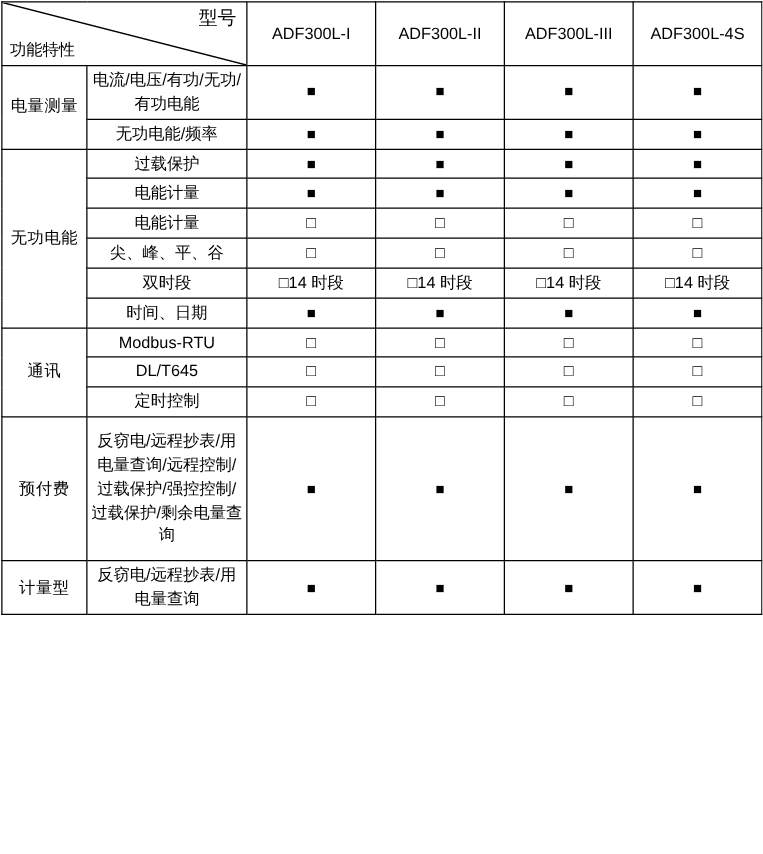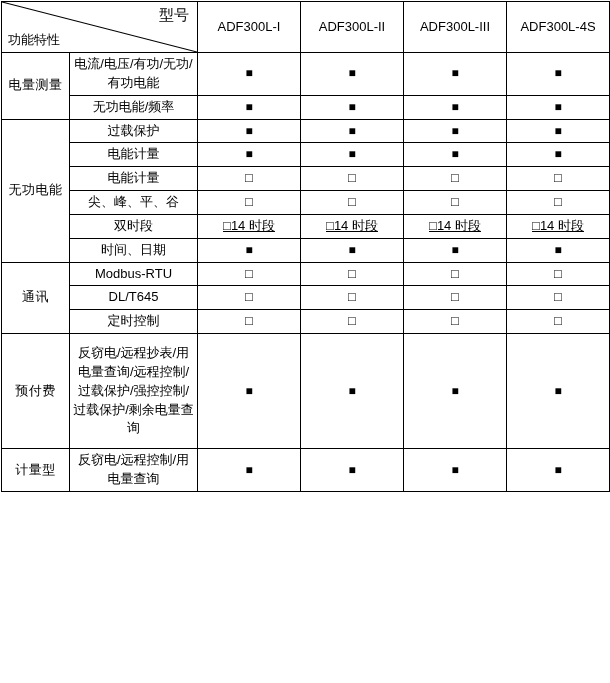--- a/index.html
+++ b/index.html
@@ -75,21 +75,20 @@
     content: "\25A0";
     font-size: 12px;
   }
   .mark-empty::before {
     content: "\25A1";
     font-size: 13px;
   }
   .mark-text {
     font-size: 13px;
     white-space: nowrap;
-    text-decoration: underline;
   }
   .model-head {
     font-size: 13px;
     padding: 4px 2px;
   }
   .tall-cell { height: 110px; }
 </style>
 </head>
 <body>
 
@@ -204,20 +203,20 @@
       <td class="group-cell">预付费</td>
       <td class="feature-cell multiline tall-cell">反窃电/远程抄表/用电量查询/远程控制/过载保护/强控控制/过载保护/剩余电量查询</td>
       <td class="mark-cell mark-filled"></td>
       <td class="mark-cell mark-filled"></td>
       <td class="mark-cell mark-filled"></td>
       <td class="mark-cell mark-filled"></td>
     </tr>
 
     <tr>
       <td class="group-cell">计量型</td>
-      <td class="feature-cell multiline">反窃电/远程控制/用电量查询</td>
+      <td class="feature-cell multiline">反窃电/远程抄表/用电量查询</td>
       <td class="mark-cell mark-filled"></td>
       <td class="mark-cell mark-filled"></td>
       <td class="mark-cell mark-filled"></td>
       <td class="mark-cell mark-filled"></td>
     </tr>
   </tbody>
 </table>
 
 </body></html>

